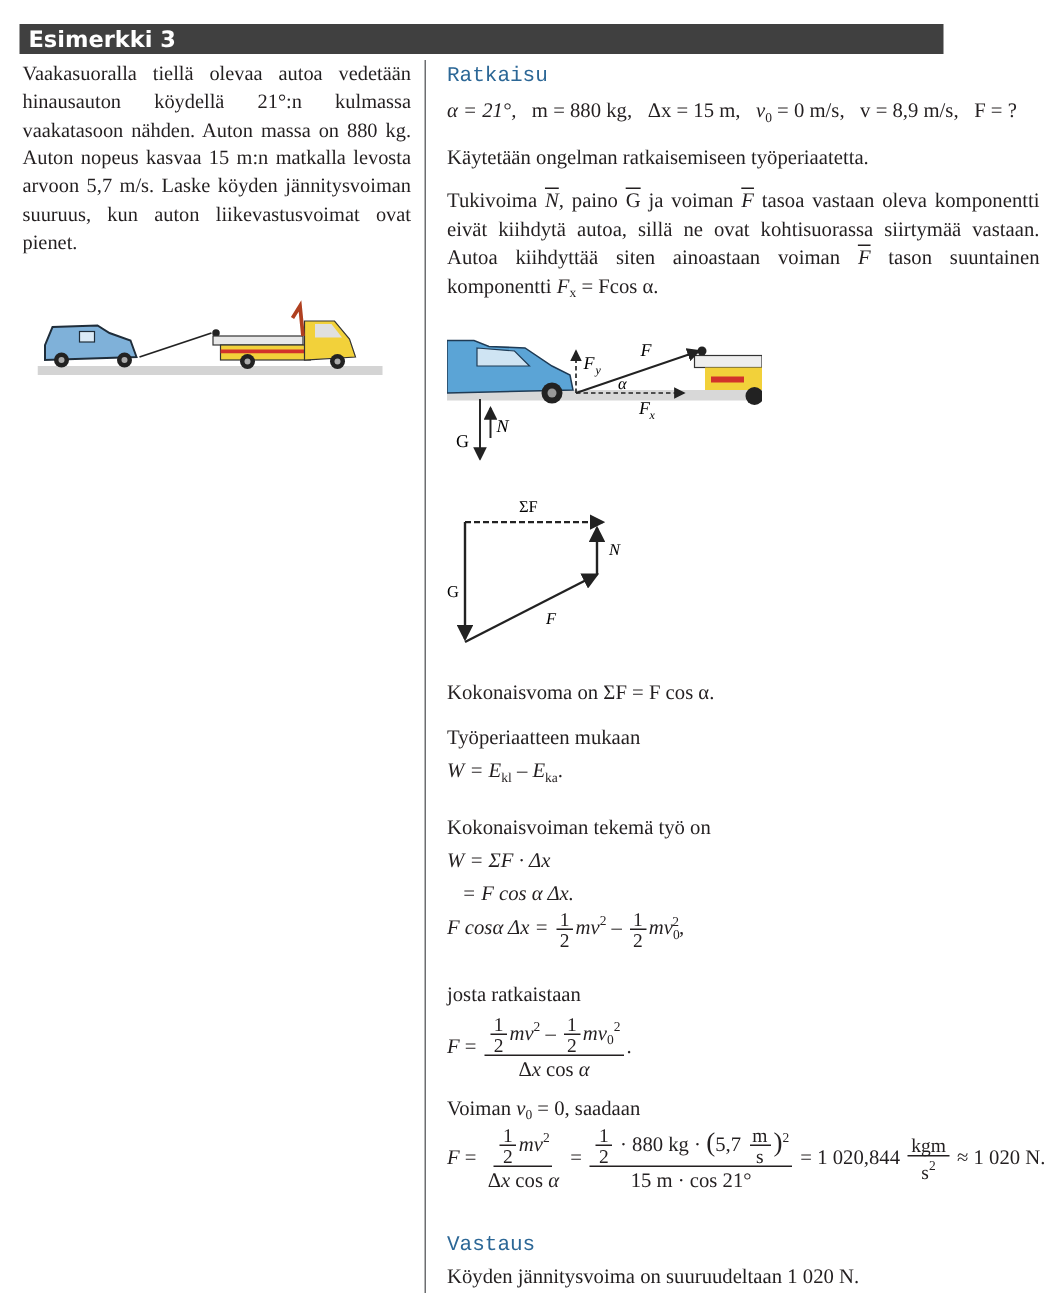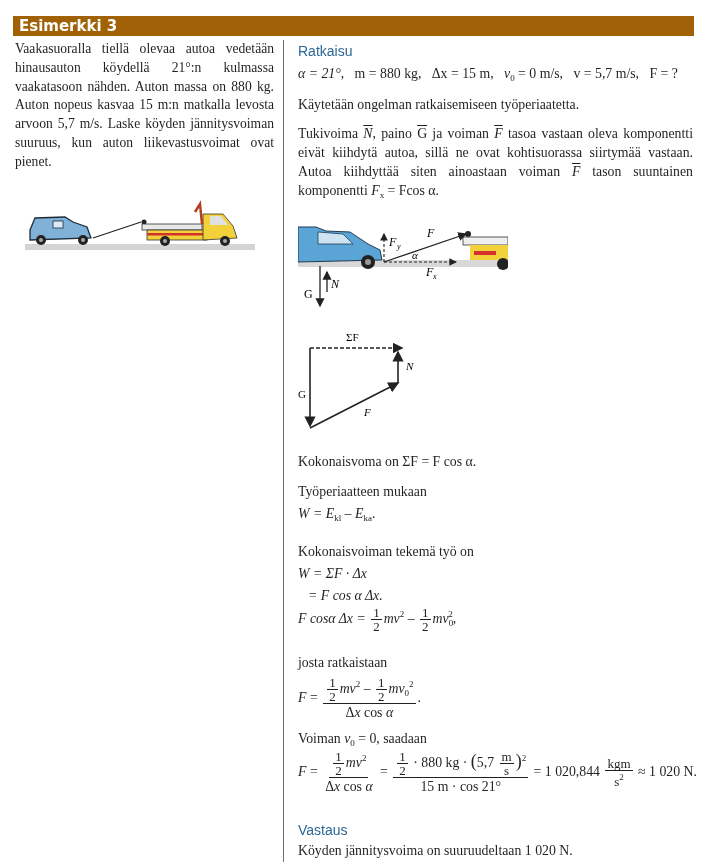--- a/index.html
+++ b/index.html
@@ -1,28 +1,28 @@
 <!DOCTYPE html>
 <html><head>
 <meta charset="utf-8">
 <style>
   html, body { margin:0; padding:0; background:#ffffff; }
   body { width:706px; height:868px; position:relative; overflow:hidden;
          font-family:"Liberation Serif","DejaVu Serif",serif; color:#231f20; }
-  .header { position:absolute; left:13px; top:16px; width:681px; height:20px; background:#a16207; }
+  .header { position:absolute; left:13px; top:16px; width:616px; height:20px; background:#404040; }
   .header-title { position:absolute; left:6px; top:0px; font-family:"DejaVu Sans","Liberation Sans",sans-serif;
                   font-weight:bold; font-size:15px; line-height:20px; color:#ffffff; }
   .header-subtitle { position:absolute; right:6px; top:0; font-family:"DejaVu Sans","Liberation Sans",sans-serif;
                      font-weight:bold; font-size:11.5px; line-height:20px; color:#ffffff; letter-spacing:-0.2px; }
   .problem { position:absolute; left:15px; top:40px; width:259px; font-weight:normal; font-size:13.6px; line-height:18.8px;
              text-align:justify; }
   .divider { position:absolute; left:283px; top:40px; width:1px; height:822px; background:#6d6e71; }
   .right { position:absolute; left:298px; top:0; width:400px; font-size:13.8px; }
   .blk { position:absolute; left:0; white-space:nowrap; }
-  .heading { font-family:Liberation Sans, sans-serif; color:#2c6796; font-size:14px; }
+  .heading { font-family:Liberation Mono, monospace; color:#2c6796; font-size:14px; }
   .para { white-space:normal; width:395px; line-height:19px; text-align:justify; }
   i, .it { }
   .ov { text-decoration:overline; }
   sub { font-size:9px; vertical-align:-3px; }
   sup { font-size:9px; vertical-align:6px; }
   .frac { display:inline-flex; flex-direction:column; align-items:center; vertical-align:middle; margin:0 2px; }
   .frac .num { border-bottom:1px solid #231f20; padding:0 2px; line-height:16px; }
   .frac .den { padding:0 2px; line-height:17px; }
   .frac.small .num, .frac.small .den { line-height:13px; font-size:13px; }
   .fig-svg { position:absolute; }
@@ -67,21 +67,21 @@
 <div class="divider"></div>
 
 <div class="right">
   <div class="blk heading" style="top:43px">Ratkaisu</div>
 
   <div class="blk" style="top:66px">
     <i>α = 21°,</i>&nbsp;&nbsp;
     <span>m = 880 kg,</span>&nbsp;&nbsp;
     <span>Δx = 15 m,</span>&nbsp;&nbsp;
     <i>v</i><sub>0</sub> = <span>0 m/s,</span>&nbsp;&nbsp;
-    <span>v = 5,7 m/s,</span>&nbsp;&nbsp;
+    <span>v = 8,9 m/s,</span>&nbsp;&nbsp;
     <span>F = ?</span>
   </div>
 
   <div class="blk" style="top:97px">Käytetään ongelman ratkaisemiseen työperiaatetta.</div>
 
   <div class="blk para" style="top:124px">
     <span>Tukivoima </span><i class="ov">N</i><span>, paino </span><span class="ov">G</span><span> ja voiman </span><i class="ov">F</i><span> tasoa vastaan oleva komponentti eivät kiihdytä autoa, sillä ne ovat kohtisuorassa siirtymää vastaan. Autoa kiihdyttää siten ainoastaan voiman </span><i class="ov">F</i><span> tason suuntainen komponentti </span><i>F</i><sub>x</sub><span> = Fcos α.</span>
   </div>
 
   <svg class="fig-svg" style="left:0;top:222px" width="210" height="85" viewBox="0 0 210 85">

